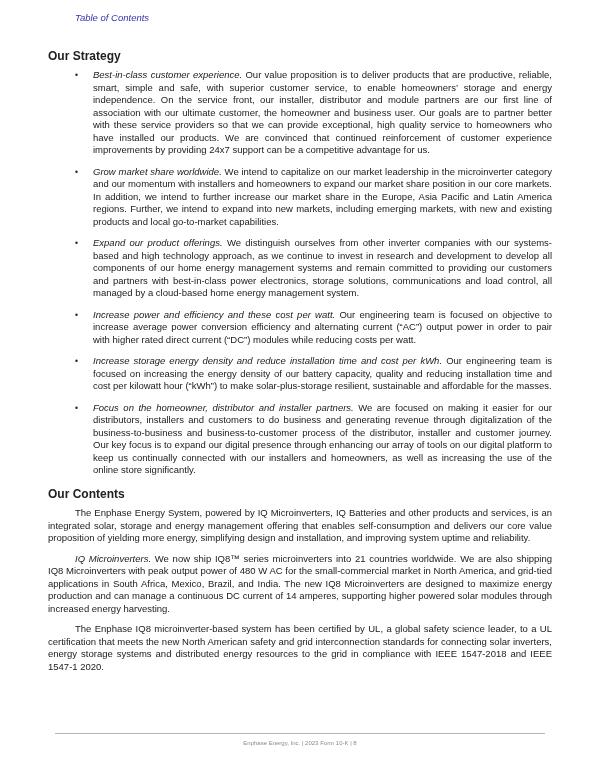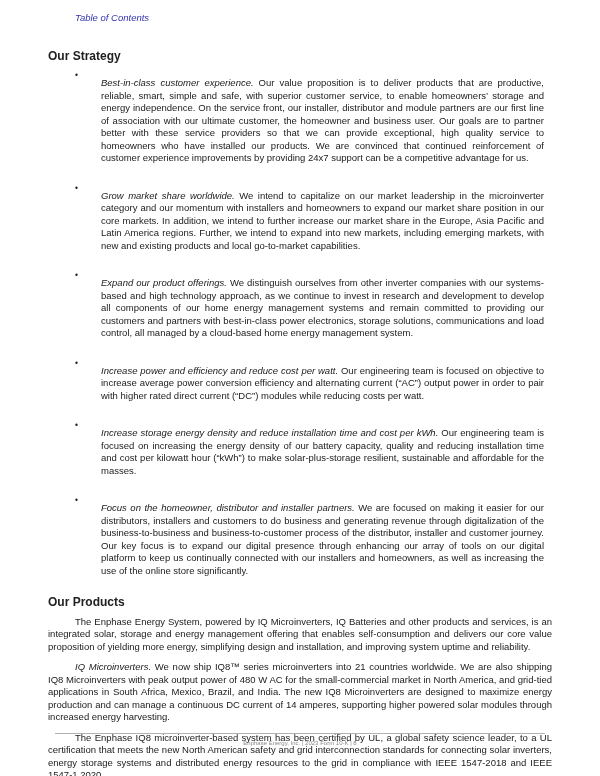--- a/index.html
+++ b/index.html
@@ -41,21 +41,21 @@
     margin: 0 0 9px 0;
   }
   .bullet .marker {
     flex: none;
     width: 18px;
     margin-left: 27px;
     font-size: 8.5px;
   }
   .bullet p {
     flex: 1;
-    margin: 8px;
+    margin: 0;
     text-align: justify;
   }
   .lead { font-style: italic; }
   .footer-rule {
     position: absolute;
     left: 55px;
     right: 55px;
     top: 733px;
     border-top: 1px solid #b3b3b3;
     height: 0;
@@ -91,34 +91,34 @@
     <p><span class="lead">Grow market share worldwide.</span> <span>We intend to capitalize on our market leadership in the microinverter category and our momentum with installers and homeowners to expand our market share position in our core markets. In addition, we intend to further increase our market share in the Europe, Asia Pacific and Latin America regions. Further, we intend to expand into new markets, including emerging markets, with new and existing products and local go-to-market capabilities.</span></p>
   </div>
 
   <div class="bullet">
     <span class="marker">•</span>
     <p><span class="lead">Expand our product offerings.</span> <span>We distinguish ourselves from other inverter companies with our systems-based and high technology approach, as we continue to invest in research and development to develop all components of our home energy management systems and remain committed to providing our customers and partners with best-in-class power electronics, storage solutions, communications and load control, all managed by a cloud-based home energy management system.</span></p>
   </div>
 
   <div class="bullet">
     <span class="marker">•</span>
-    <p><span class="lead">Increase power and efficiency and reduce cost per watt.</span> <span>Our engineering team is focused on objective to increase average power conversion efficiency and alternating current (“AC”) output power in order to pair with higher rated direct current (“DC”) modules while reducing costs per watt.</span></p>
+    <p><span class="lead">Increase power and efficiency and these cost per watt.</span> <span>Our engineering team is focused on objective to increase average power conversion efficiency and alternating current (“AC”) output power in order to pair with higher rated direct current (“DC”) modules while reducing costs per watt.</span></p>
   </div>
 
   <div class="bullet">
     <span class="marker">•</span>
     <p><span class="lead">Increase storage energy density and reduce installation time and cost per kWh.</span> <span>Our engineering team is focused on increasing the energy density of our battery capacity, quality and reducing installation time and cost per kilowatt hour (“kWh”) to make solar-plus-storage resilient, sustainable and affordable for the masses.</span></p>
   </div>
 
   <div class="bullet">
     <span class="marker">•</span>
     <p><span class="lead">Focus on the homeowner, distributor and installer partners.</span> <span>We are focused on making it easier for our distributors, installers and customers to do business and generating revenue through digitalization of the business-to-business and business-to-customer process of the distributor, installer and customer journey. Our key focus is to expand our digital presence through enhancing our array of tools on our digital platform to keep us continually connected with our installers and homeowners, as well as increasing the use of the online store significantly.</span></p>
   </div>
 
-  <div class="heading second">Our Products</div>
+  <div class="heading second">Our Contents</div>
 
   <p class="para indent">The Enphase Energy System, powered by IQ Microinverters, IQ Batteries and other products and services, is an integrated solar, storage and energy management offering that enables self-consumption and delivers our core value proposition of yielding more energy, simplifying design and installation, and improving system uptime and reliability.</p>
 
   <p class="para indent"><span class="lead">IQ Microinverters.</span> <span>We now ship IQ8™ series microinverters into 21 countries worldwide. We are also shipping IQ8 Microinverters with peak output power of 480 W AC for the small-commercial market in North America, and grid-tied applications in South Africa, Mexico, Brazil, and India. The new IQ8 Microinverters are designed to maximize energy production and can manage a continuous DC current of 14 amperes, supporting higher powered solar modules through increased energy harvesting.</span></p>
 
   <p class="para indent">The Enphase IQ8 microinverter-based system has been certified by UL, a global safety science leader, to a UL certification that meets the new North American safety and grid interconnection standards for connecting solar inverters, energy storage systems and distributed energy resources to the grid in compliance with IEEE 1547-2018 and IEEE 1547-1 2020.</p>
 
   <div class="footer-rule"></div>
   <div class="footer-text">Enphase Energy, Inc. | 2023 Form 10-K | 8</div>
 

